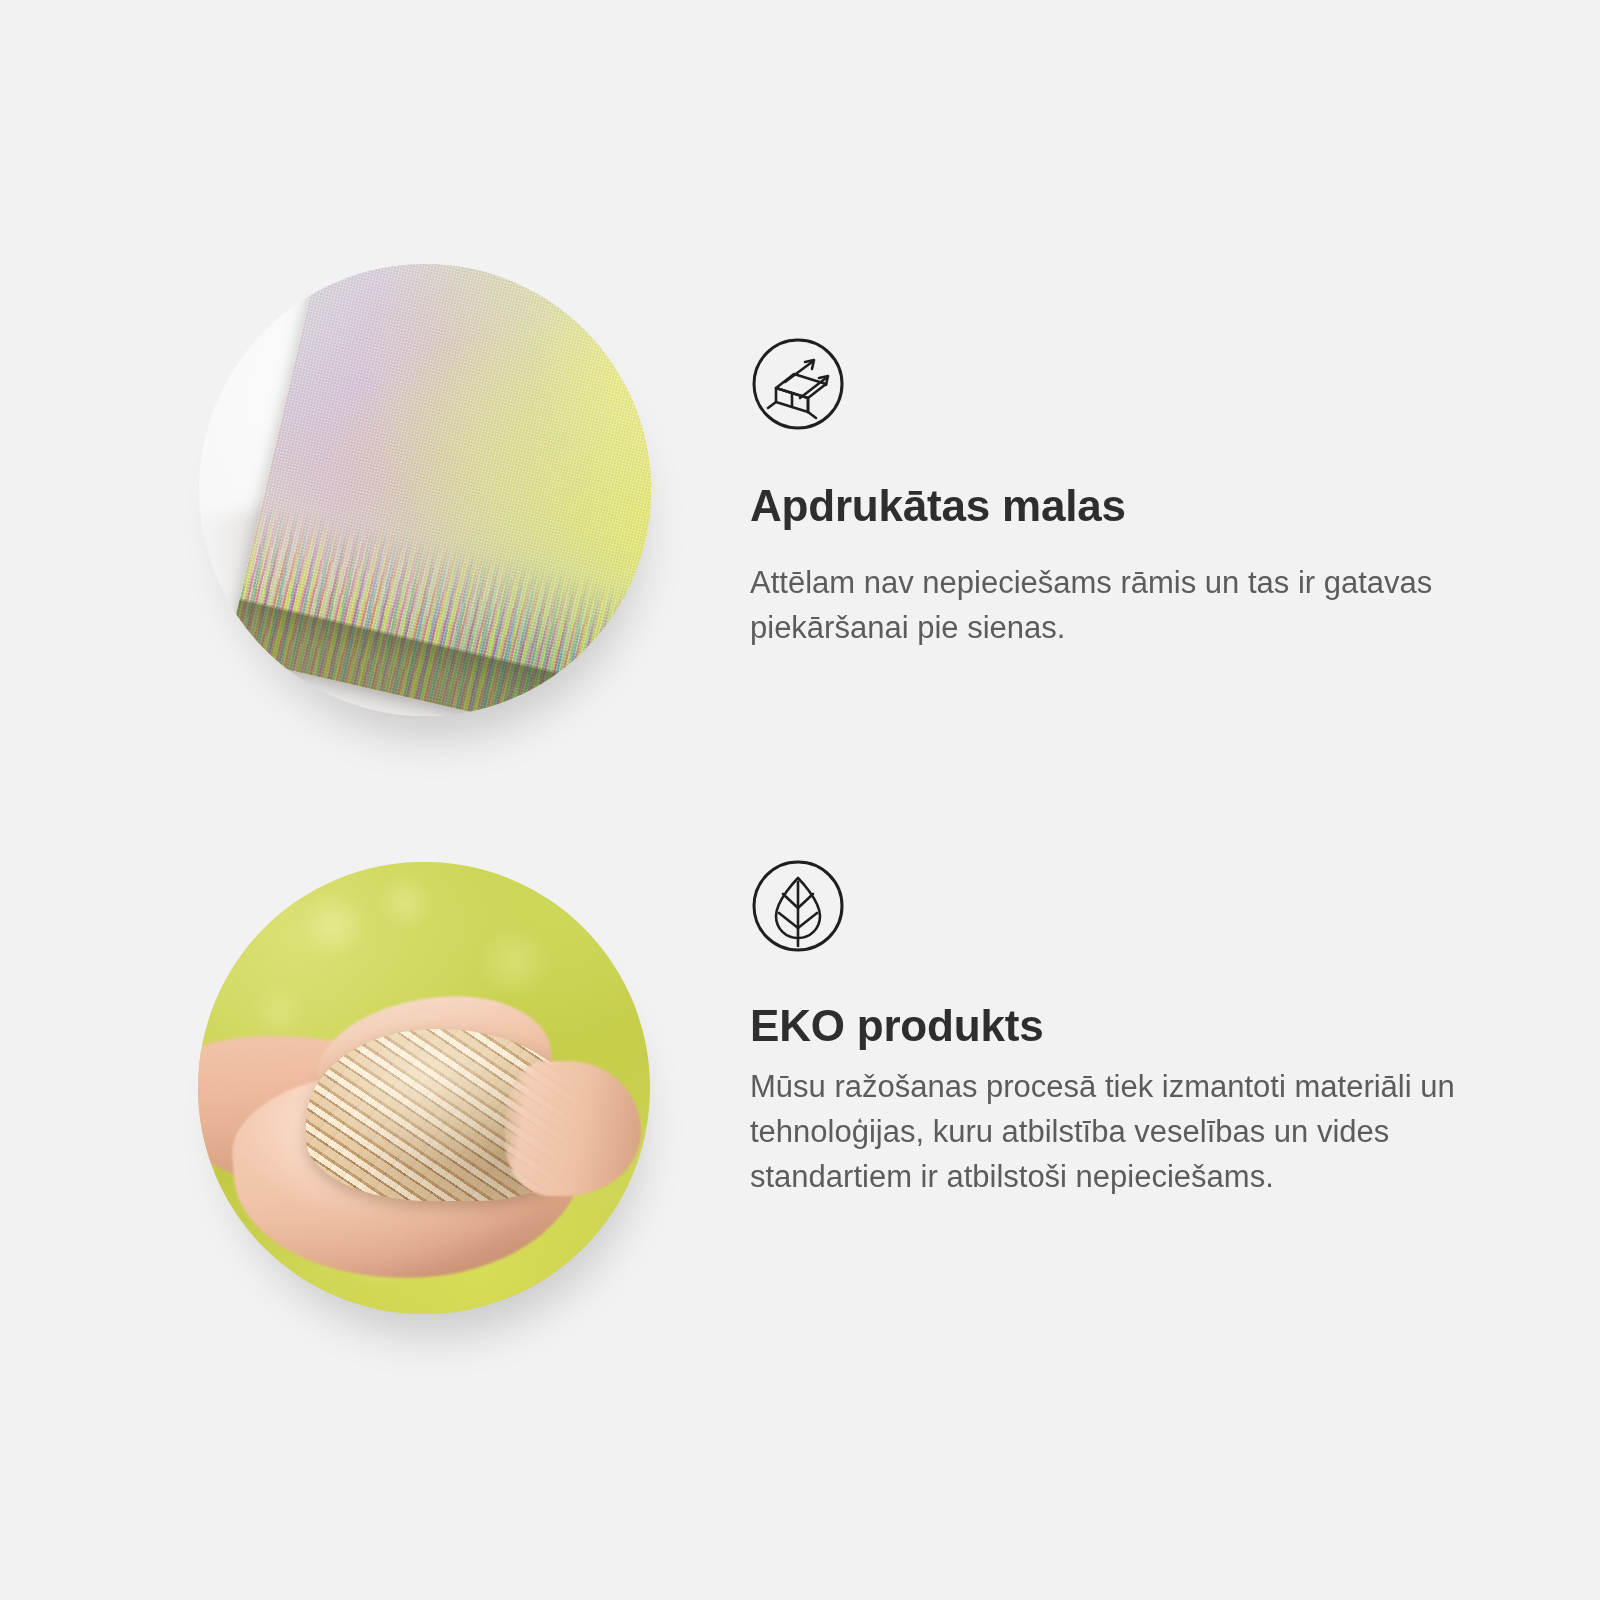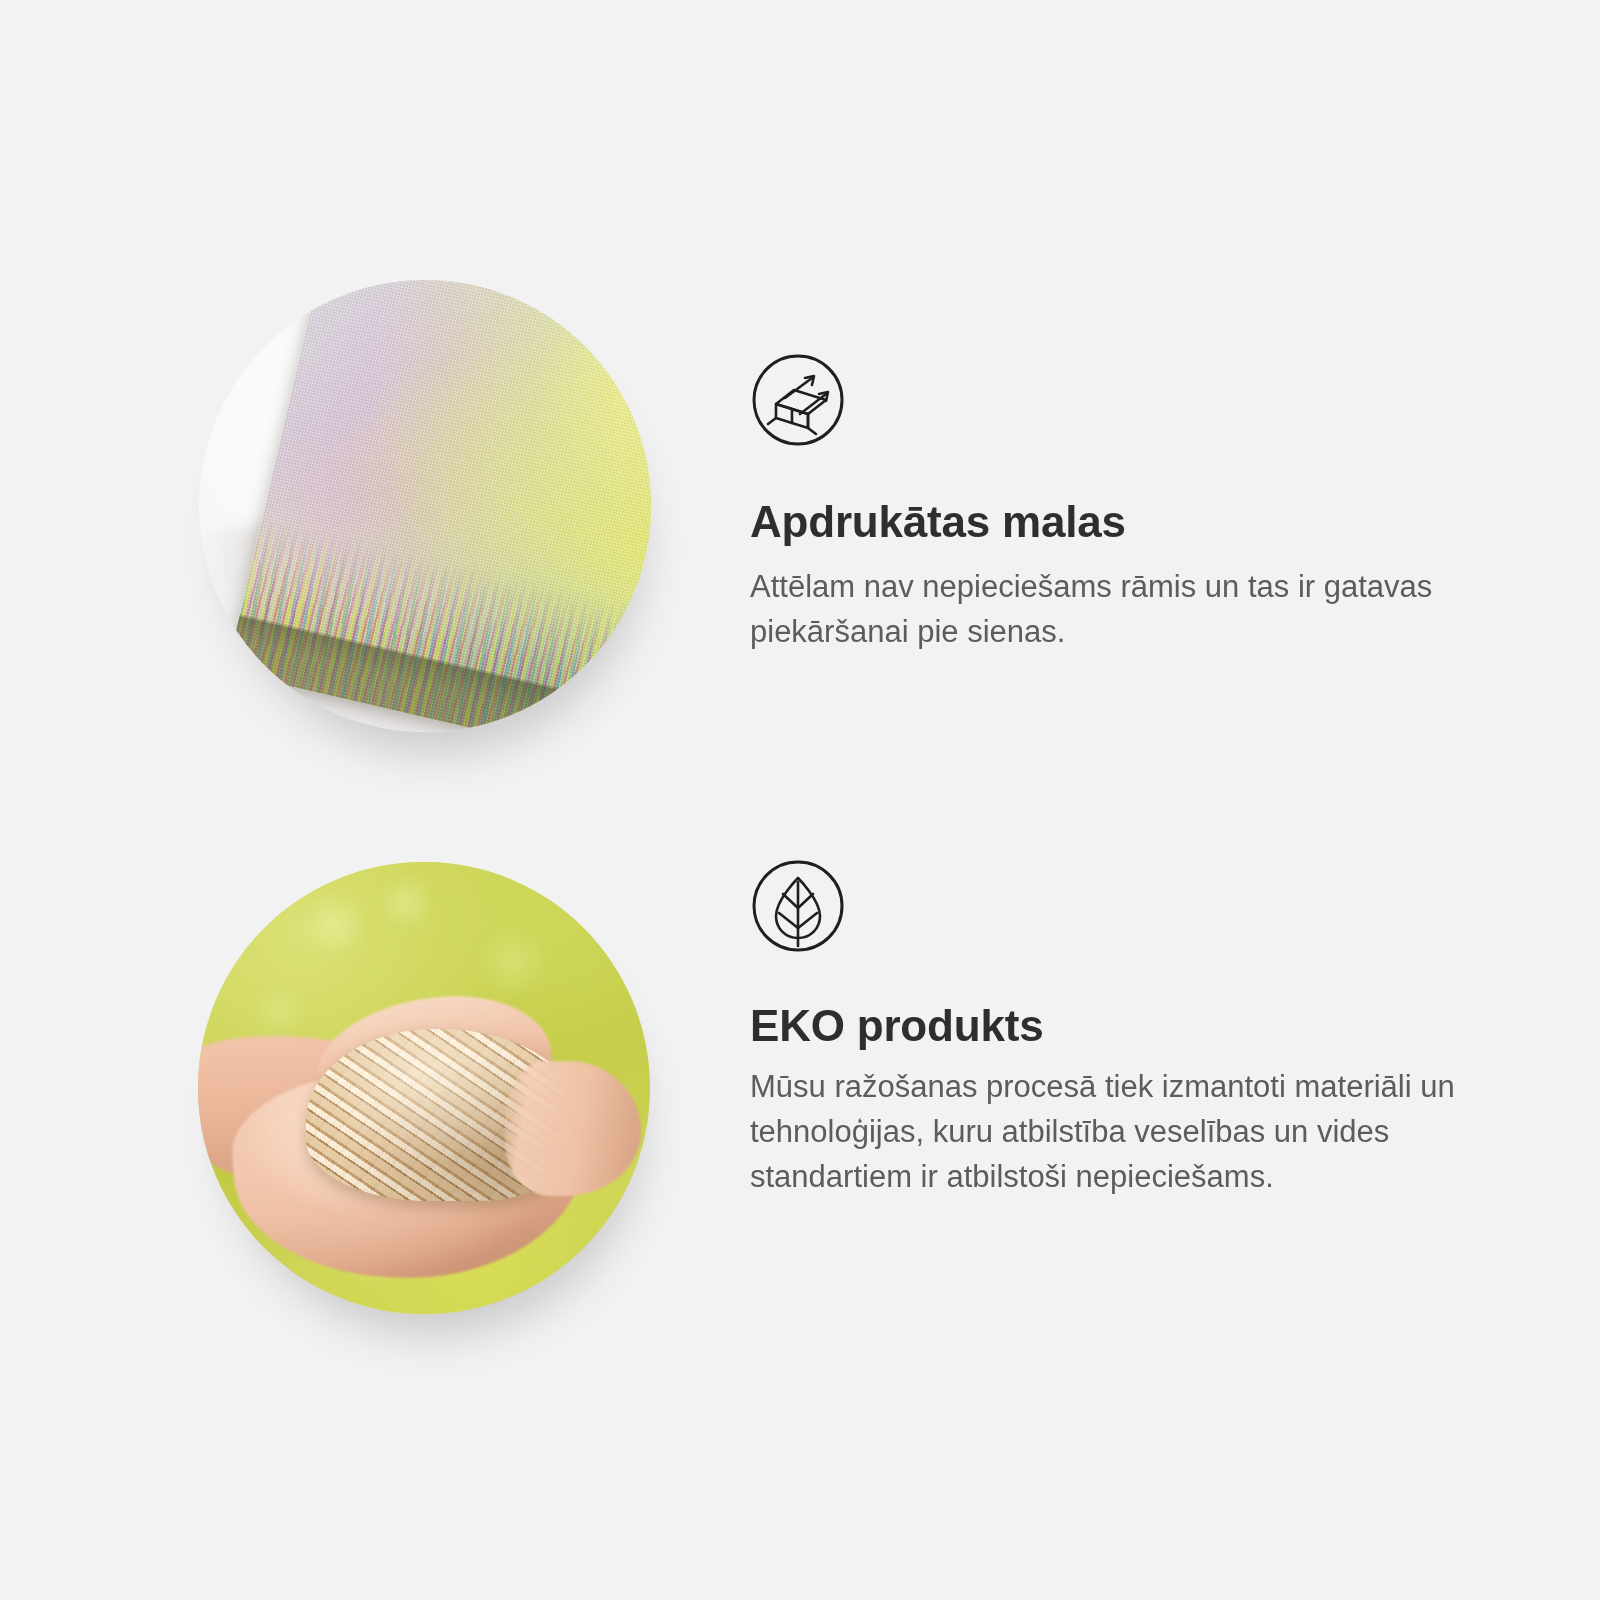--- a/index.html
+++ b/index.html
@@ -15,21 +15,21 @@
     position: relative;
   }
 
   .feature-block {
     position: absolute;
     display: flex;
     align-items: flex-start;
   }
 
   
-  #block-printed-edges { left: 0; top: 16px; width: 1600px; height: 800px; }
+  #block-printed-edges { left: 0; top: 0; width: 1600px; height: 800px; }
   #block-eco-product   { left: 0; top: 800px; width: 1600px; height: 800px; }
 
   
   .media-wrap {
     position: absolute;
     width: 452px;
     height: 452px;
   }
   #media-printed-edges { left: 199px; top: 264px; }
   #media-eco-product   { left: 198px; top: 62px; }
@@ -267,21 +267,21 @@
   #text-eco-product   .feature-title { margin-top: 48px; }
 
   .feature-desc {
     margin: 0;
     font-size: 31px;
     font-weight: normal;
     color: #5c5c5c;
     line-height: 45px;
     max-width: 720px;
   }
-  #text-printed-edges .feature-desc { margin-top: 18px; }
+  #text-printed-edges .feature-desc { margin-top: 30px; }
   #text-eco-product   .feature-desc { margin-top: 14px; }
 </style>
 </head>
 <body>
 
 <section class="feature-block" id="block-printed-edges">
 
   <div class="media-wrap" id="media-printed-edges">
     <div class="media-shadow"></div>
     <div class="media-circle">

